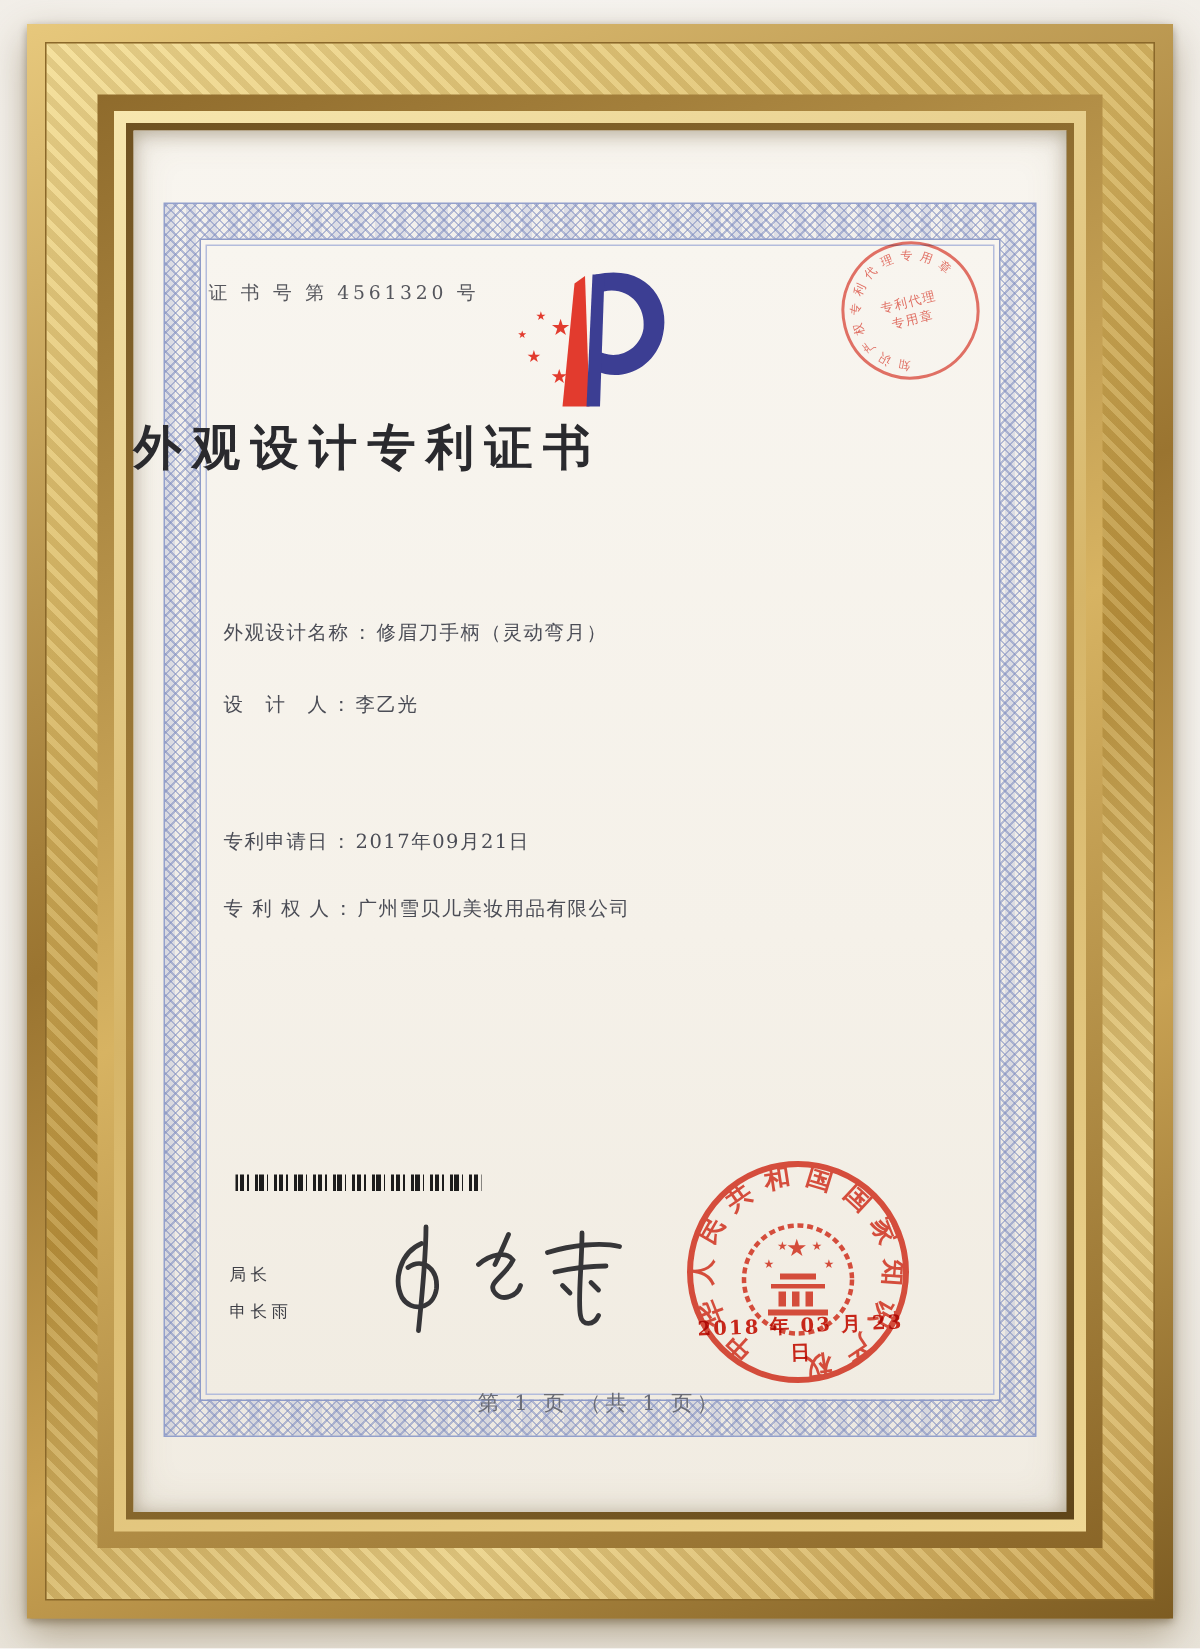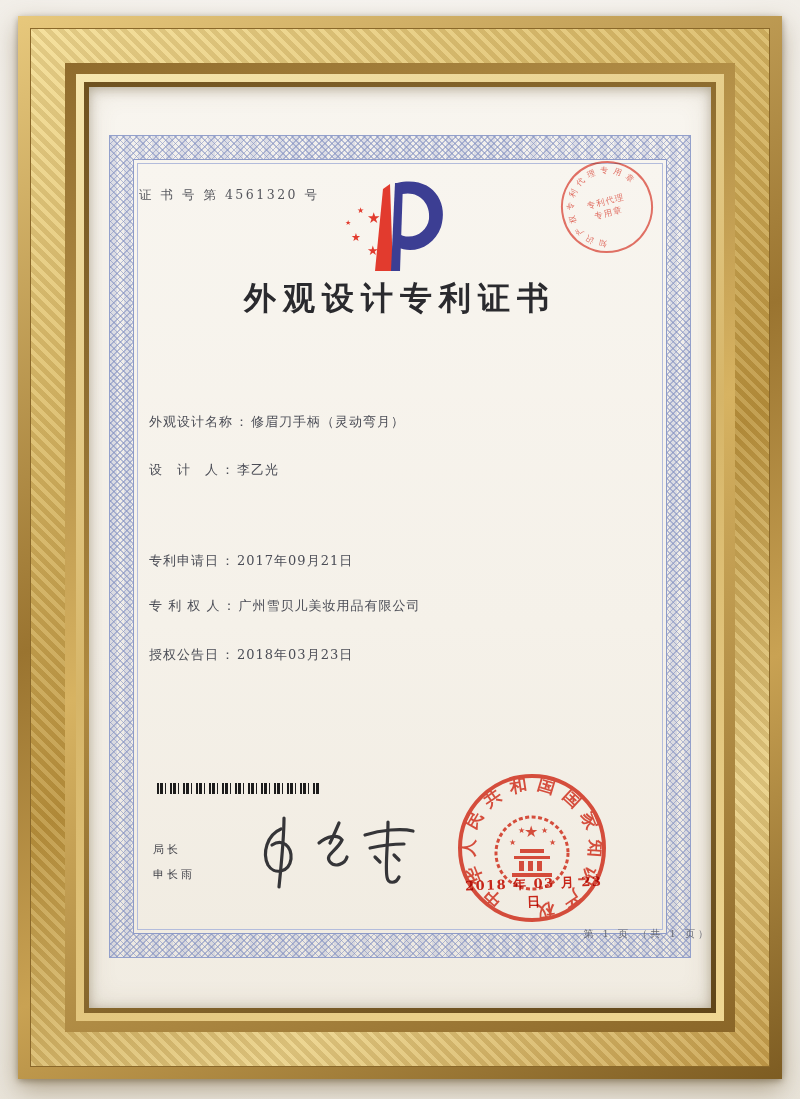--- a/index.html
+++ b/index.html
@@ -27,37 +27,37 @@
           background:
             repeating-linear-gradient(45deg, rgba(128,142,192,.55) 0 1.2px, rgba(128,142,192,0) 1.2px 4.6px),
             repeating-linear-gradient(-45deg, rgba(128,142,192,.55) 0 1.2px, rgba(128,142,192,0) 1.2px 4.6px),
             repeating-linear-gradient(90deg, rgba(150,162,205,.28) 0 7px, rgba(150,162,205,.06) 7px 14px);}
   .g-inner{position:absolute;left:23px;right:23px;top:23px;bottom:23px;border:1px solid #8e9bc8;
            background:linear-gradient(180deg,#f8f5ef 0%,#f5f1e9 60%,#f1ece2 100%);}
   .g-line{position:absolute;left:3px;right:3px;top:3px;bottom:3px;border:1px solid #b3bcdc;}
   
   .abs{position:absolute;}
   .cert-no{left:50px;top:100px;font-size:12.5px;color:#55565c;letter-spacing:2.5px;}
-  .title{left:0;right:0;top:190px;text-align:center;font-size:32px;font-weight:bold;
+  .title{left:0;right:0;top:190px;text-align:left;font-size:32px;font-weight:bold;
          color:#2a2a2e;letter-spacing:7px;font-family:"DejaVu Sans","Liberation Sans",sans-serif;}
   .row{left:60px;right:46px;font-size:13px;color:#4b4d56;letter-spacing:1px;white-space:nowrap;margin-top:44px;}
   .row .sep{padding:0 2px;}
   .paras{left:52px;right:48px;top:540px;font-size:12.2px;line-height:1.76;color:#50525c;
          text-align:justify;}
   .paras p{margin:0;text-indent:2em;}
   .barcode{left:68px;top:696px;width:164px;height:11px;
            background:repeating-linear-gradient(90deg,#1c1c1c 0 2px,transparent 2px 3px,#1c1c1c 3px 6px,transparent 6px 8px,#1c1c1c 8px 9px,transparent 9px 13px);}
   .signoff{left:64px;top:750px;font-size:11px;color:#3e3f46;letter-spacing:3px;line-height:2.3;}
   .sig{left:158px;top:726px;}
   .seal{left:368px;top:686px;mix-blend-mode:multiply;opacity:.88;}
   .seal text{font-family:"DejaVu Serif",serif;}
   .ring-text{font-size:17.5px;letter-spacing:8.5px;fill:#dc3a28;font-weight:bold;}
   .date-stamp{left:370px;top:788px;width:150px;text-align:center;color:#d2281c;font-weight:bold;
               font-size:13px;letter-spacing:1.5px;transform:rotate(-2deg);mix-blend-mode:multiply;}
-  .footer{left:0;right:0;top:840px;text-align:right;font-size:10px;color:#6a6c76;letter-spacing:3px;}
+  .footer{left:0;right:0;top:840px;text-align:center;font-size:14px;color:#6a6c76;letter-spacing:3px;}
   .agency{left:470px;top:72px;mix-blend-mode:multiply;opacity:.82;transform:rotate(-14deg);}
   .agency text{fill:#e2564a;font-family:"DejaVu Serif",serif;}
   .a-ring{font-size:8px;letter-spacing:4.5px;}
   .a-center{font-size:8.5px;letter-spacing:1px;text-anchor:middle;}
   .logo{left:248px;top:88px;}
 </style>
 </head>
 <body>
 
 <div class="stage">
@@ -106,23 +106,20 @@
                 </div>
                 <div class="abs row" style="top:330px">
                   <span>设　计　人</span><span class="sep">：</span><span>李乙光</span>
                 </div>
                 <div class="abs row" style="top:421px">
                   <span>专利申请日</span><span class="sep">：</span><span>2017年09月21日</span>
                 </div>
                 <div class="abs row" style="top:466px">
                   <span>专 利 权 人</span><span class="sep">：</span><span>广州雪贝儿美妆用品有限公司</span>
                 </div>
-                <div class="abs row" style="top:515px">
-                  <span>授权公告日</span><span class="sep">：</span><span>2018年03月23日</span>
-                </div>
 
                 <div class="abs paras">
                 </div>
 
                 <div class="abs barcode"></div>
 
                 <div class="abs signoff">
                   <div>局长</div>
                   <div>申长雨</div>
                 </div>

